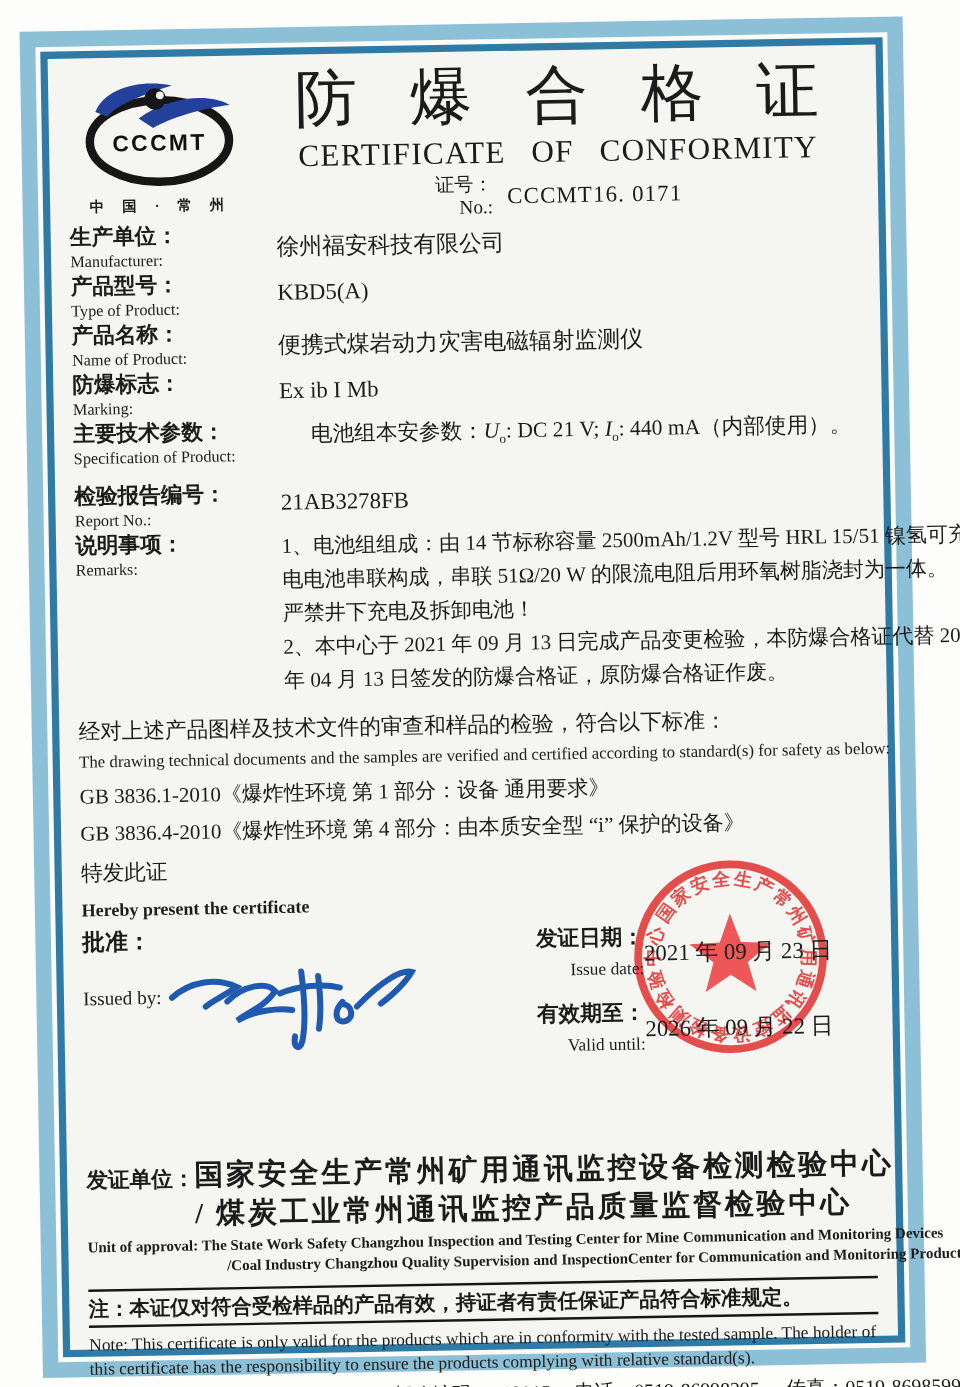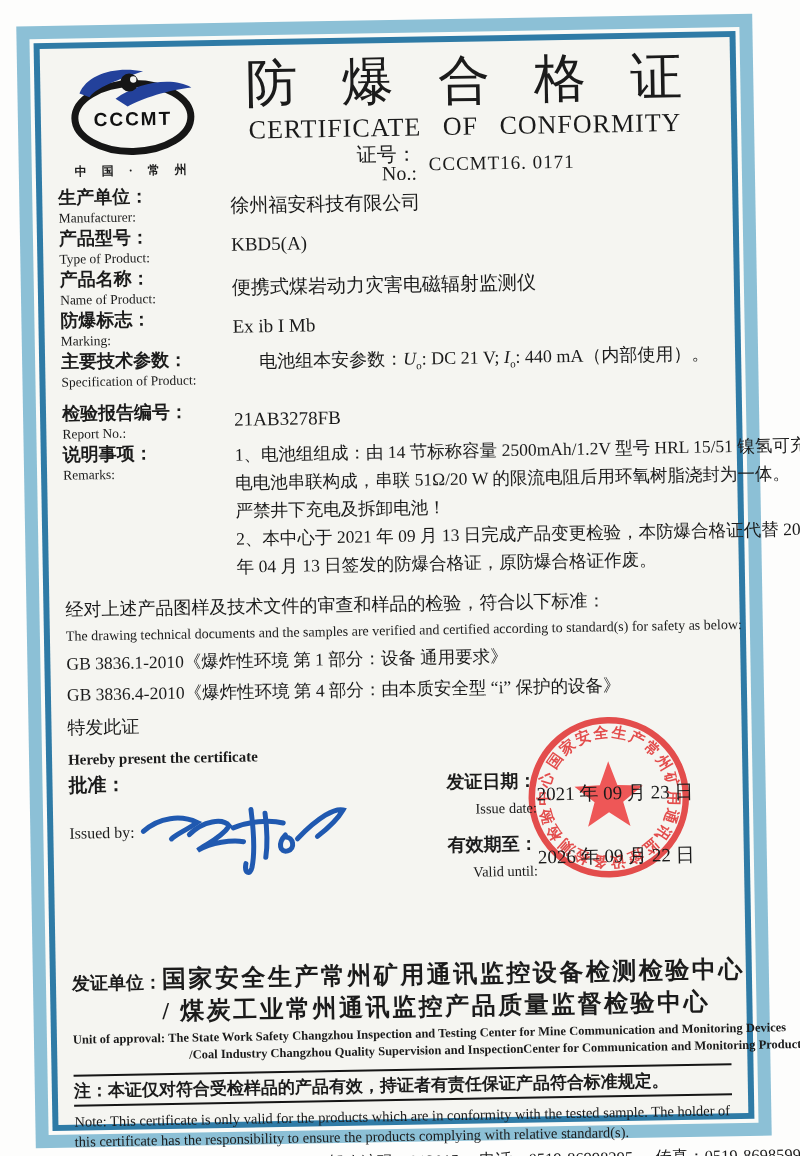--- a/index.html
+++ b/index.html
@@ -19,21 +19,21 @@
   .paper{background:#f5f5f1;height:100%;box-sizing:border-box;position:relative;padding:8px 16px;}
 
   
   .header{position:relative;height:130px;}
   .logo{position:absolute;left:0px;top:6px;width:152px;text-align:center;}
   .logo-region{font-size:12px;font-weight:bold;letter-spacing:6px;margin-top:1px;white-space:nowrap;}
   .titlebox{margin-left:158px;text-align:center;}
   .title-cn{font-size:52px;letter-spacing:0.85em;padding-left:0.6em;white-space:nowrap;line-height:62px;}
   .title-en{font-size:26px;word-spacing:14px;letter-spacing:1px;margin-top:0px;white-space:nowrap;}
   .certno{display:flex;justify-content:center;align-items:center;gap:12px;margin-top:2px;}
-  .certno-labels{text-align:right;font-size:20px;line-height:19px;}
+  .certno-labels{text-align:right;font-size:16px;line-height:19px;}
   .certno-value{font-size:19px;letter-spacing:1px;padding-top:2px;}
 
   
   .frow{display:flex;margin-bottom:1px;}
   .flabel{width:172px;flex:none;}
   .l-cn{font-size:18px;font-weight:bold;line-height:23px;white-space:nowrap;}
   .l-en{font-size:13.5px;line-height:17px;white-space:nowrap;}
   .fvalue{font-size:19px;padding-top:9px;white-space:nowrap;}
   .fvalue.spec{padding-top:2px;font-size:18px;margin-left:26px;}
   .ital{font-style:italic;}

